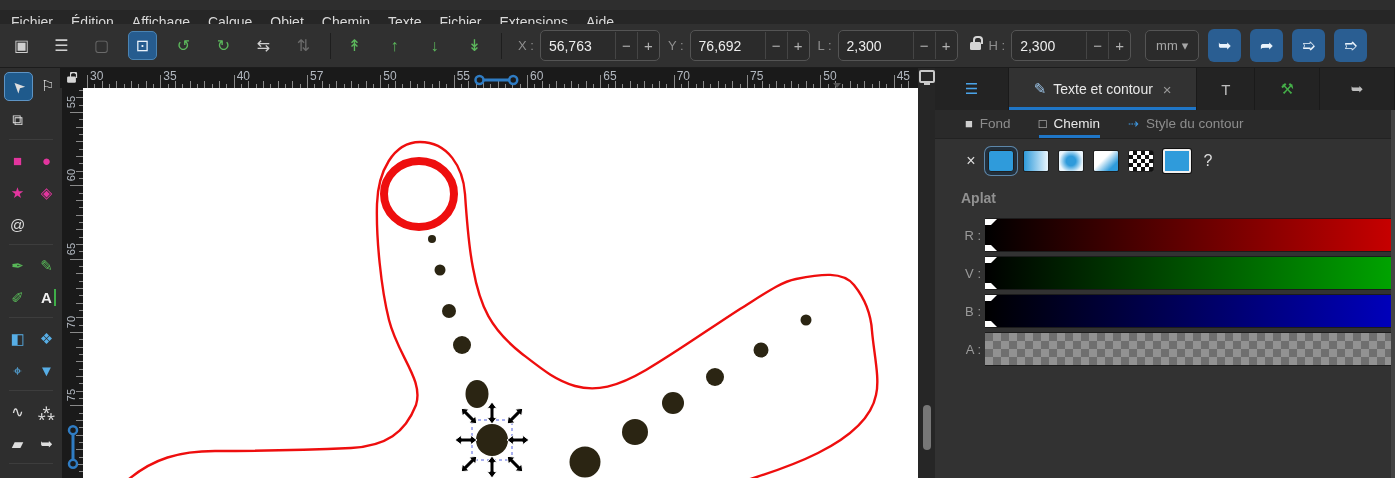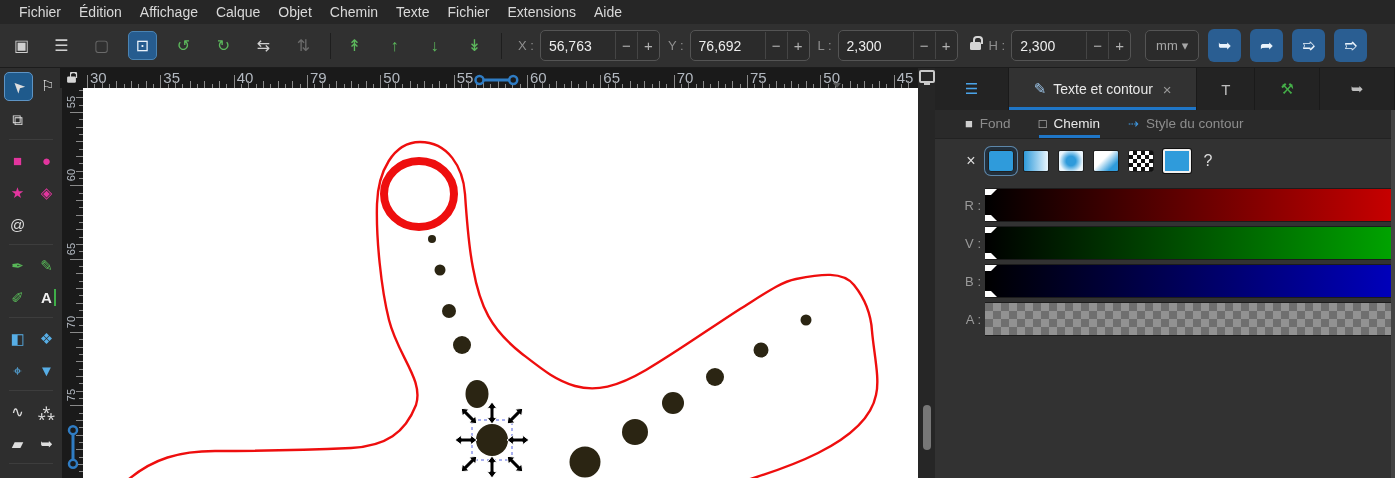--- a/index.html
+++ b/index.html
@@ -1,19 +1,19 @@
 <!DOCTYPE html>
 <html><head>
 <meta charset="utf-8">
 <style>
   html,body{margin:0;padding:0}
   body{width:1395px;height:478px;overflow:hidden;position:relative;background:#2e2e2e;
        font-family:"Liberation Sans",sans-serif;color:#d6d6d6;-webkit-font-smoothing:antialiased}
   
-  .menubar{position:absolute;left:0;top:0;right:0;height:24px;background:#262626;display:flex;align-items:center;padding-left:10px}
+  .menubar{position:absolute;left:0;top:10px;right:0;height:24px;background:#262626;display:flex;align-items:center;padding-left:2px}
   .menu-item{padding:0 9px;font-size:14px;line-height:24px;color:#d9d9d9;cursor:default}
   
   .cmdbar{position:absolute;left:0;top:24px;right:0;height:43px;background:#303030;border-bottom:1px solid #1c1c1c;display:flex;align-items:center;padding-left:8px}
   .cb-btn{width:27px;height:27px;margin-right:13px;display:flex;align-items:center;justify-content:center;font-size:16px;color:#cfcfcf;border-radius:5px}
   .cb-btn.disabled{color:#6b6b6b}
   .cb-btn.active{background:#265c8f;border:1px solid #4a83b2;color:#eaf2fa}
   .cb-btn.stack{color:#5cb85c}
   .cb-btn.green{color:#5cb85c}
   .cb-sep{width:1px;height:26px;background:#1e1e1e;margin:0 10px 0 0}
   .f-label{font-size:13px;color:#8f8f8f;margin:0 6px 0 6px;white-space:nowrap}
@@ -38,21 +38,21 @@
   .tool.blue{color:#57aee6}
   .tool.caret{color:#f0f0f0;font-weight:bold}
   .caret-bar{position:absolute;right:4px;top:5px;width:2px;height:17px;background:#3fae49}
   .tb-sep{height:1px;background:#3d3d3d;margin:6px 9px 7px 9px}
   
   .corner-lock{position:absolute;left:60px;top:68px;width:23px;height:20px;background:#1a1a1a;display:flex;align-items:center;justify-content:center}
   .corner-lock .padlock{transform:scale(.8) translateY(2px)}
   .h-ruler{position:absolute;left:83px;top:68px;width:835px;height:20px;background:#1a1a1a;overflow:hidden}
   .v-ruler{position:absolute;left:62px;top:88px;width:21px;height:390px;background:#1a1a1a;overflow:hidden}
   .htick{position:absolute;bottom:0;width:1px;background:#8a8a8a}
-  .hlabel{position:absolute;top:1px;font-size:15px;color:#b2b8c0}
+  .hlabel{position:absolute;top:1px;font-size:12px;color:#b2b8c0}
   .vtick{position:absolute;right:0;height:1px;background:#8a8a8a}
   .vlabel{position:absolute;left:-1px;width:20px;text-align:center;font-size:11px;color:#b2b8c0;transform:rotate(-90deg)}
   .rmarker{position:absolute;left:0;top:0;pointer-events:none}
   
   .canvas{position:absolute;left:83px;top:88px;width:835px;height:390px;background:#ffffff;overflow:hidden}
   .corner-display{position:absolute;left:918px;top:68px;width:17px;height:20px;background:#262626;display:flex;align-items:flex-start;justify-content:center;padding-top:2px}
   .monitor{width:12px;height:9px;border:2px solid #c9c9c9;border-radius:2px;position:relative}
   .monitor::after{content:"";position:absolute;left:3px;bottom:-4px;width:6px;height:2px;background:#c9c9c9}
   .canvas-sb{position:absolute;left:918px;top:88px;width:17px;height:390px;background:#262626}
   .canvas-sb .thumb{position:absolute;left:5px;top:317px;width:8px;height:45px;background:#767676;border-radius:4px}
@@ -291,21 +291,21 @@
     <div class="htick" style="left: 158.004px; height: 4px;"></div>
     <div class="htick" style="left: 165.337px; height: 7px;"></div>
     <div class="htick" style="left: 172.671px; height: 4px;"></div>
     <div class="htick" style="left: 180.004px; height: 7px;"></div>
     <div class="htick" style="left: 187.338px; height: 4px;"></div>
     <div class="htick" style="left: 194.671px; height: 7px;"></div>
     <div class="htick" style="left: 202.005px; height: 4px;"></div>
     <div class="htick" style="left: 209.338px; height: 7px;"></div>
     <div class="htick" style="left: 216.672px; height: 4px;"></div>
     <div class="htick" style="left: 224.005px; height: 13px;"></div>
-    <div class="hlabel" style="left: 227.005px;">79</div>
+    <div class="hlabel" style="left: 227.005px;">57</div>
     <div class="htick" style="left: 231.339px; height: 4px;"></div>
     <div class="htick" style="left: 238.672px; height: 7px;"></div>
     <div class="htick" style="left: 246.005px; height: 4px;"></div>
     <div class="htick" style="left: 253.339px; height: 7px;"></div>
     <div class="htick" style="left: 260.673px; height: 4px;"></div>
     <div class="htick" style="left: 268.006px; height: 7px;"></div>
     <div class="htick" style="left: 275.339px; height: 4px;"></div>
     <div class="htick" style="left: 282.673px; height: 7px;"></div>
     <div class="htick" style="left: 290.007px; height: 4px;"></div>
     <div class="htick" style="left: 297.34px; height: 13px;"></div>
@@ -531,20 +531,21 @@
   <div class="paint-row" id="paintrow">
       <div class="pm-glyph">×</div>
       <div class="pm pm-flat active"></div>
       <div class="pm pm-linear"></div>
       <div class="pm pm-radial"></div>
       <div class="pm pm-mesh"></div>
       <div class="pm pm-pattern"></div>
       <div class="pm pm-swatch"></div>
       <div class="pm-glyph">?</div>
     </div>
+  <div class="section-title">Aplat</div>
   <div class="sliders" id="sliders">
       <div class="slrow">
         <span class="sl-label">R :</span>
         <div class="slbar sl-red">
           <div class="cm t"></div>
           <div class="cm b"></div>
         </div>
       </div>
       <div class="slrow">
         <span class="sl-label">V :</span>

